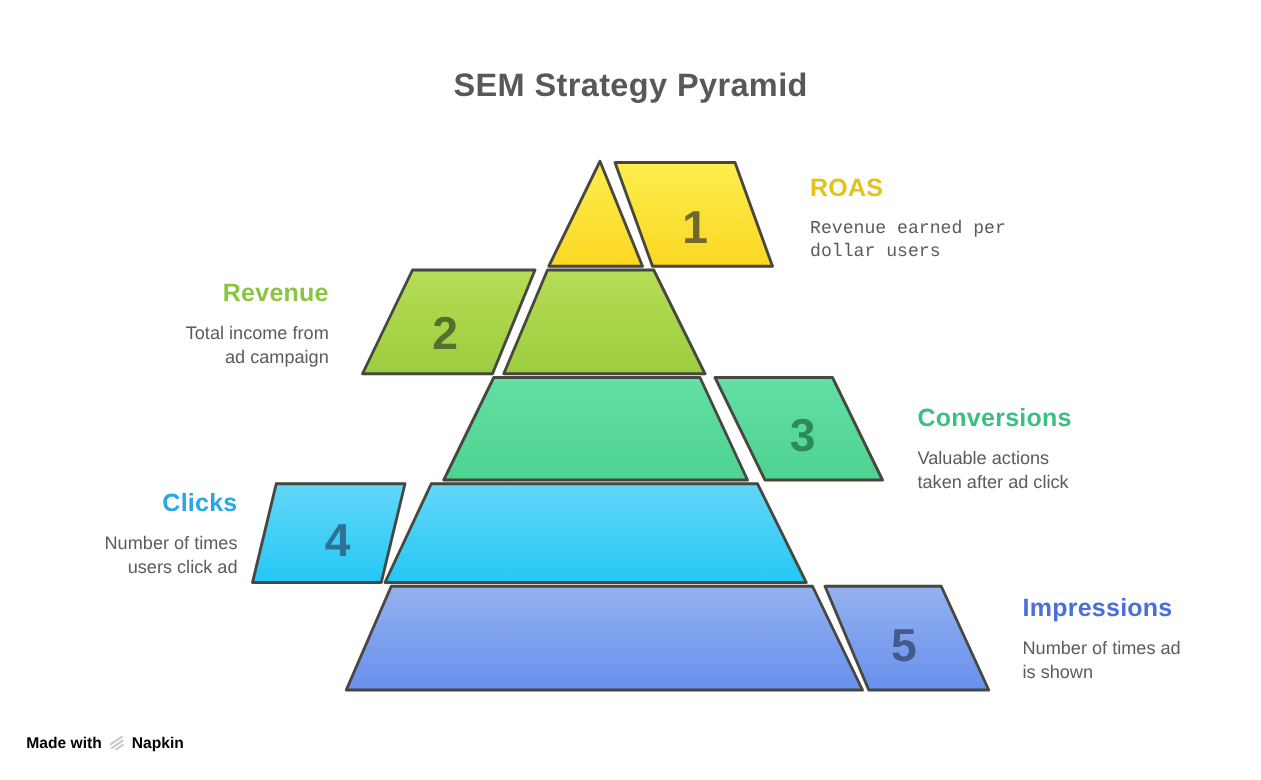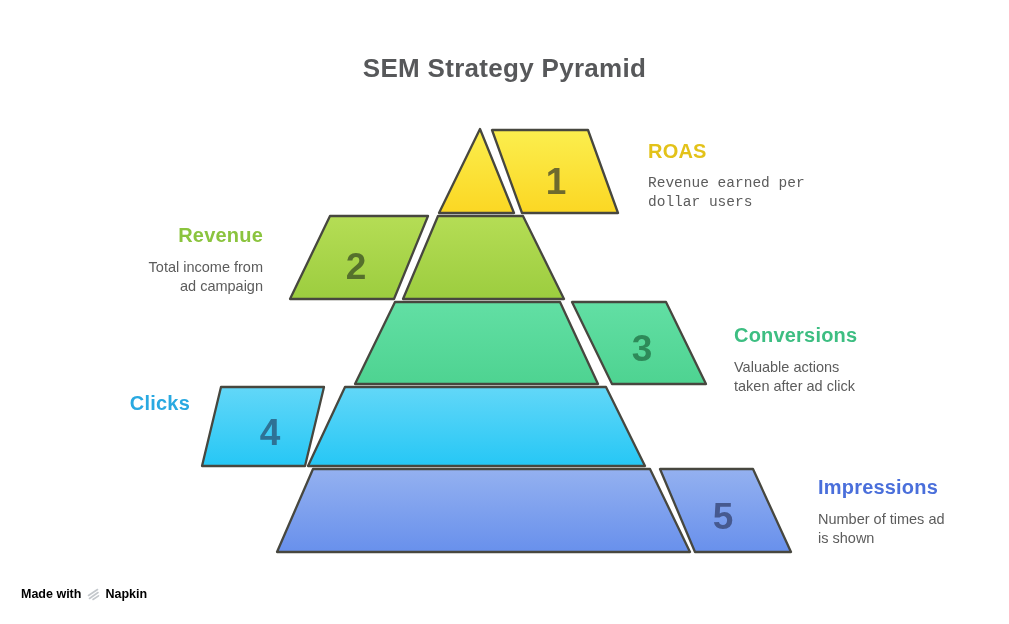--- a/index.html
+++ b/index.html
@@ -88,20 +88,24 @@
   <div class="callout" style="left:734px;top:308px;width:200px;margin-top:16px;">
     <div class="level-label" style="color: rgb(61, 190, 130);">Conversions</div>
     <div class="level-desc" style="color: rgb(92, 92, 92);">
       <div>Valuable actions</div>
       <div>taken after ad click</div>
     </div>
   </div>
 
   <div class="callout align-right" style="left:0px;top:392px;width:190px;">
     <div class="level-label" style="color: rgb(41, 169, 225);">Clicks</div>
+    <div class="level-desc" style="color: rgb(92, 92, 92);">
+      <div>Number of times</div>
+      <div>users click ad</div>
+    </div>
   </div>
 
   <div class="callout" style="left:818px;top:476px;width:200px;">
     <div class="level-label" style="color: rgb(74, 111, 219);">Impressions</div>
     <div class="level-desc" style="color: rgb(92, 92, 92);">
       <div>Number of times ad</div>
       <div>is shown</div>
     </div>
   </div>
 

